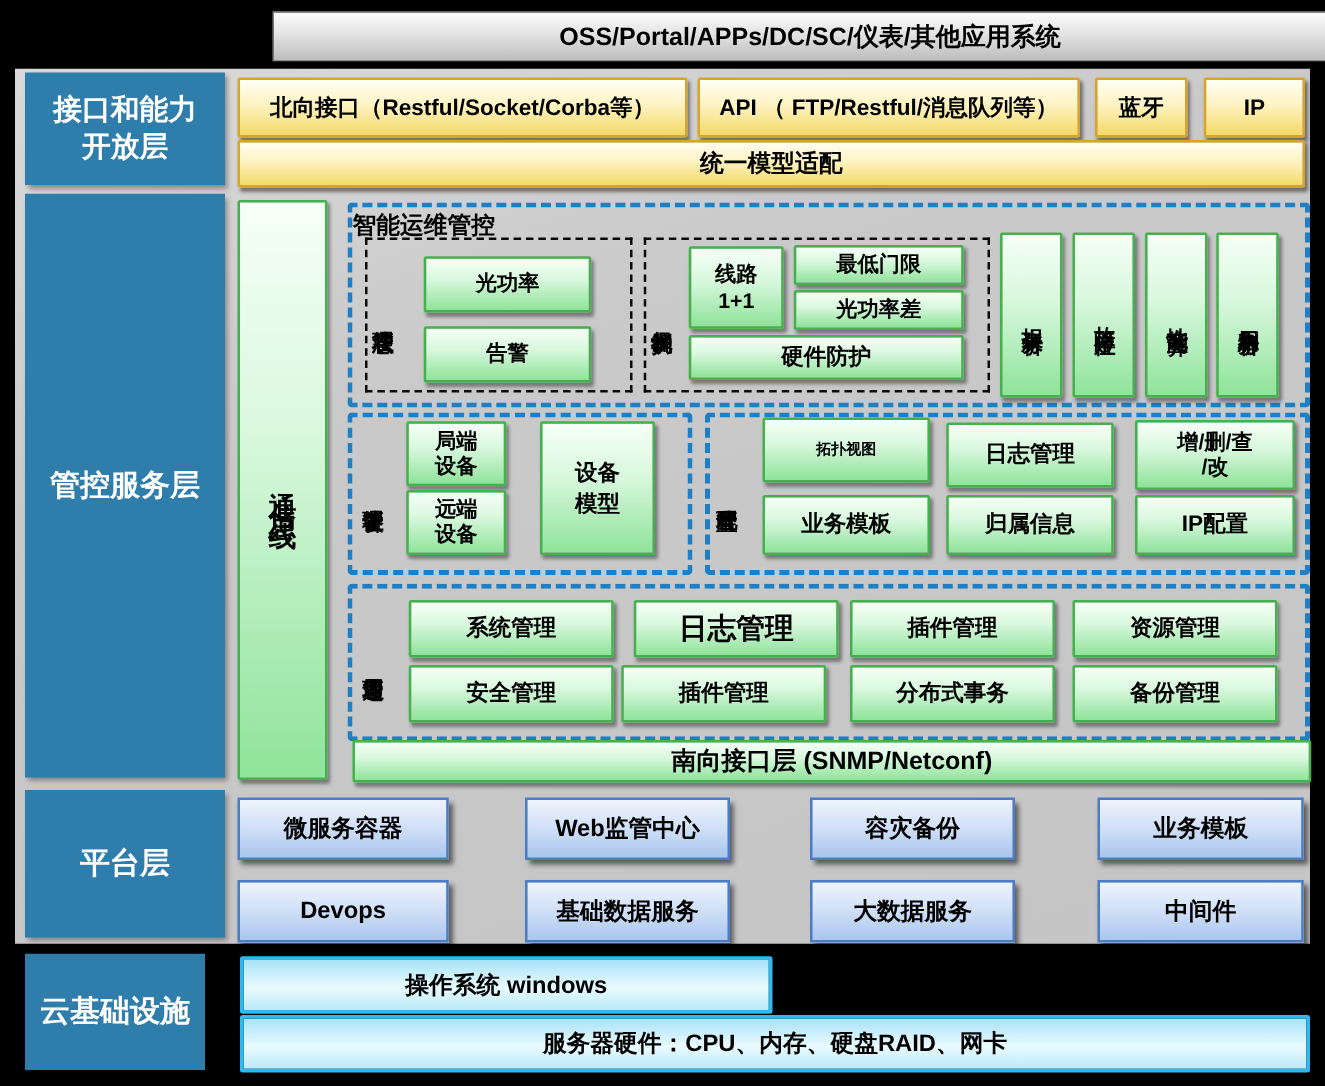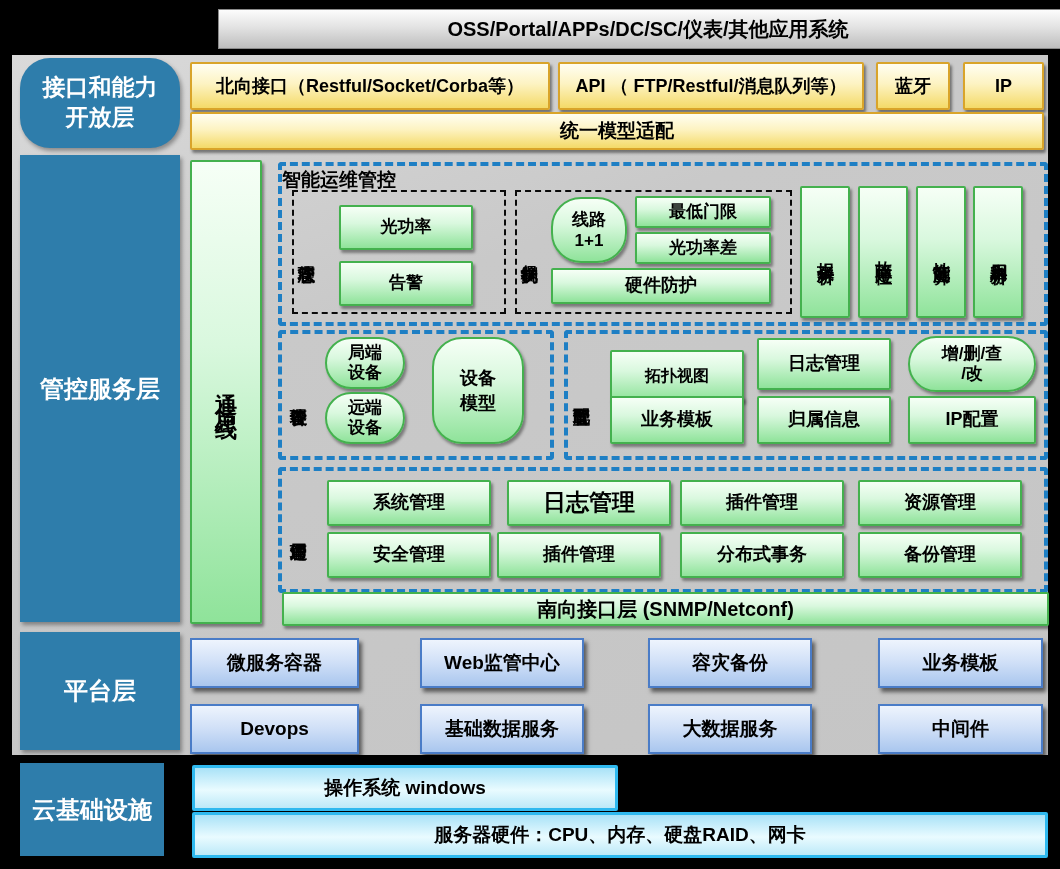--- a/index.html
+++ b/index.html
@@ -32,21 +32,21 @@
     border:3px solid #2fb9ef;border-radius:2px;
     display:flex;align-items:center;justify-content:center;text-align:center;
     font-weight:bold;font-size:19px;}
   .bdash{position:absolute;border:4px dashed #1e7fc4;border-radius:4px;}
   .kdash{position:absolute;border:2px dashed #0a0a0a;}
   .vert{writing-mode:vertical-lr;text-orientation:upright;}
   .vlabel{position:absolute;writing-mode:vertical-lr;text-orientation:upright;
     font-weight:bold;font-size:17px;line-height:1;top:50%;transform:translateY(-50%);}
   .group-title{position:absolute;top:1px;left:0;right:0;
     font-weight:bold;font-size:19px;}
-  .pre{white-space:pre-line;border-radius:30px;}
+  .pre{white-space:pre-line;}
 </style>
 </head>
 <body>
 
 <div id="stage">
 
   <div class="gray-area"></div>
 
   <div class="oss-bar">OSS/Portal/APPs/DC/SC/仪表/其他应用系统</div>
 
@@ -93,21 +93,21 @@
     <div class="gbox pre" style="left:43px;top:3px;width:76px;height:48px;line-height:1.2">局端
 设备</div>
     <div class="gbox pre" style="left:43px;top:58px;width:76px;height:48px;line-height:1.2">远端
 设备</div>
     <div class="gbox pre" style="left:150px;top:3px;width:88px;height:103px;font-size:18px;line-height:1.35">设备
 模型</div>
   </div>
 
   <div class="bdash" style="left:564px;top:330px;width:476px;height:122px">
     <div class="vlabel" style="left:5px">配置管理</div>
-    <div class="gbox" style="left:42px;top:16px;width:130px;height:48px;font-size:16px">拓扑视图</div>
+    <div class="gbox" style="left:42px;top:0;width:130px;height:48px;font-size:12px">拓扑视图</div>
     <div class="gbox" style="left:189px;top:4px;width:130px;height:48px;font-size:18px">日志管理</div>
     <div class="gbox pre" style="left:340px;top:2px;width:124px;height:52px;line-height:1.15">增/删/查
 /改</div>
     <div class="gbox" style="left:42px;top:62px;width:130px;height:44px;font-size:18px">业务模板</div>
     <div class="gbox" style="left:189px;top:62px;width:130px;height:44px;font-size:18px">归属信息</div>
     <div class="gbox" style="left:340px;top:62px;width:124px;height:44px;font-size:18px">IP配置</div>
   </div>
 
   <div class="bdash" style="left:278px;top:467px;width:762px;height:118px">
     <div class="vlabel" style="left:8px">通用管理</div>

